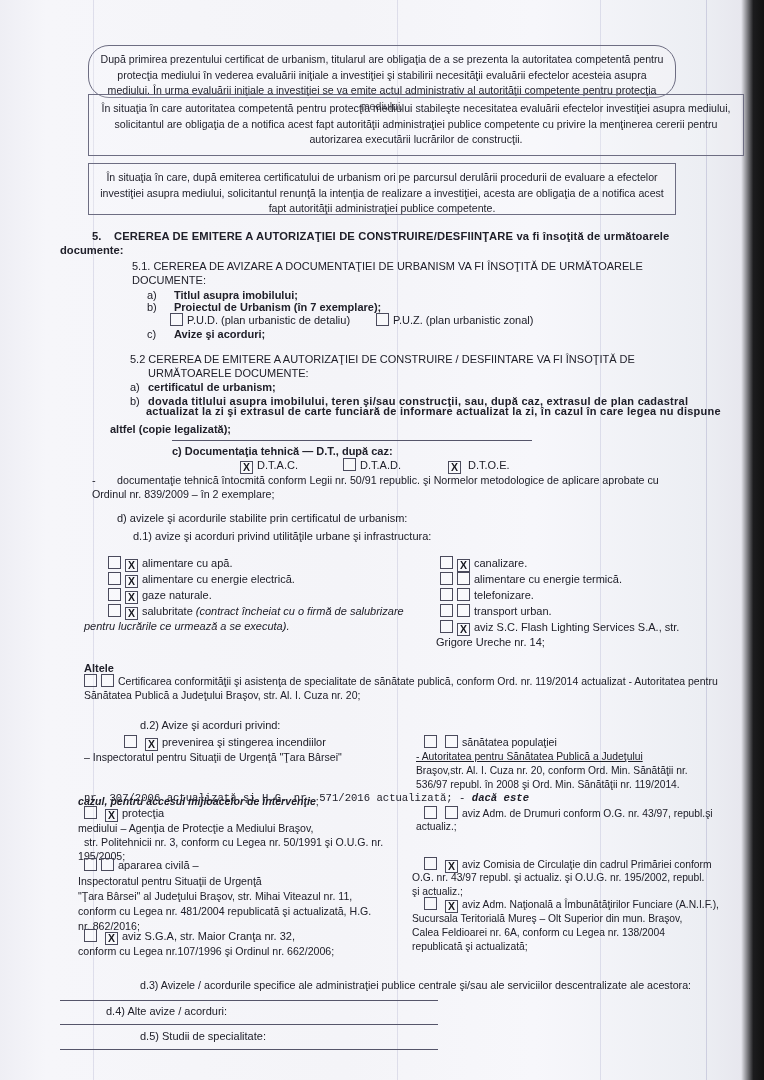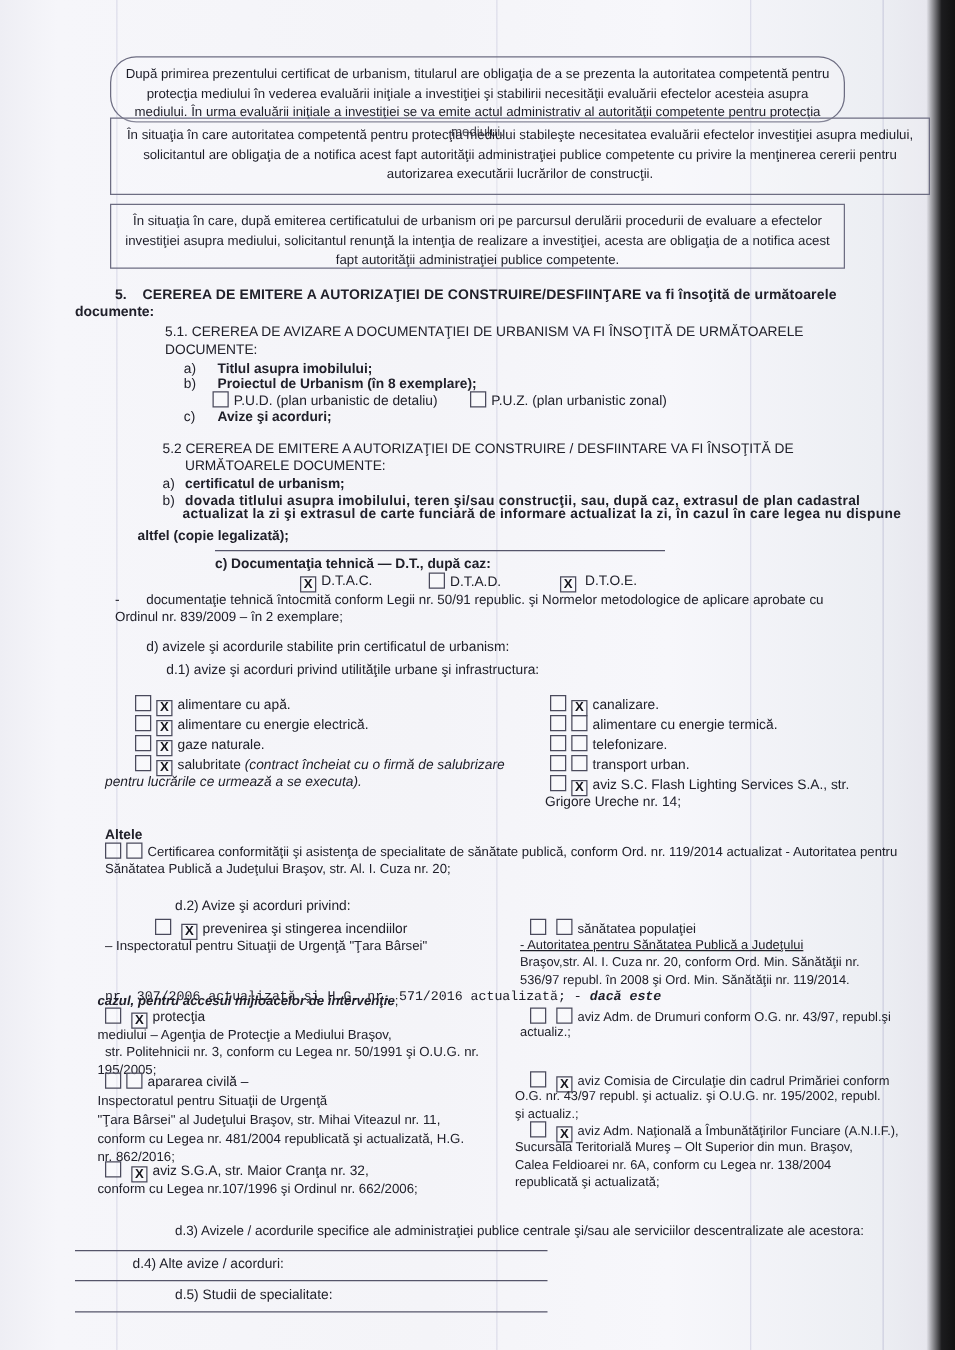--- a/index.html
+++ b/index.html
@@ -96,21 +96,21 @@
   <div class="t b" style="left:114px;top:229px;font-size:11.2px;letter-spacing:.15px;">CEREREA DE EMITERE A AUTORIZAŢIEI DE CONSTRUIRE/DESFIINŢARE va fi însoţită de următoarele</div>
   <div class="t b" style="left:60px;top:243px;font-size:11.2px;">documente:</div>
 
   <div class="t" style="left:132px;top:259px;">5.1. CEREREA DE AVIZARE A DOCUMENTAŢIEI DE URBANISM VA FI ÎNSOŢITĂ DE URMĂTOARELE</div>
   <div class="t" style="left:132px;top:273px;">DOCUMENTE:</div>
 
   <div class="t" style="left:147px;top:288px;">a)</div>
   <div class="t b" style="left:174px;top:288px;">Titlul asupra imobilului;</div>
 
   <div class="t" style="left:147px;top:300px;">b)</div>
-  <div class="t b" style="left:174px;top:300px;">Proiectul de Urbanism (în 8 exemplare);</div>
+  <div class="t b" style="left:174px;top:300px;">Proiectul de Urbanism (în 7 exemplare);</div>
 
   <div class="cbrow" style="left:170px;top:313px;">
     <span class="cb"></span><span class="lbl">P.U.D. (plan urbanistic de detaliu)</span>
   </div>
   <div class="cbrow" style="left:376px;top:313px;">
     <span class="cb"></span><span class="lbl">P.U.Z. (plan urbanistic zonal)</span>
   </div>
 
   <div class="t" style="left:147px;top:327px;">c)</div>
   <div class="t b" style="left:174px;top:327px;">Avize şi acorduri;</div>

